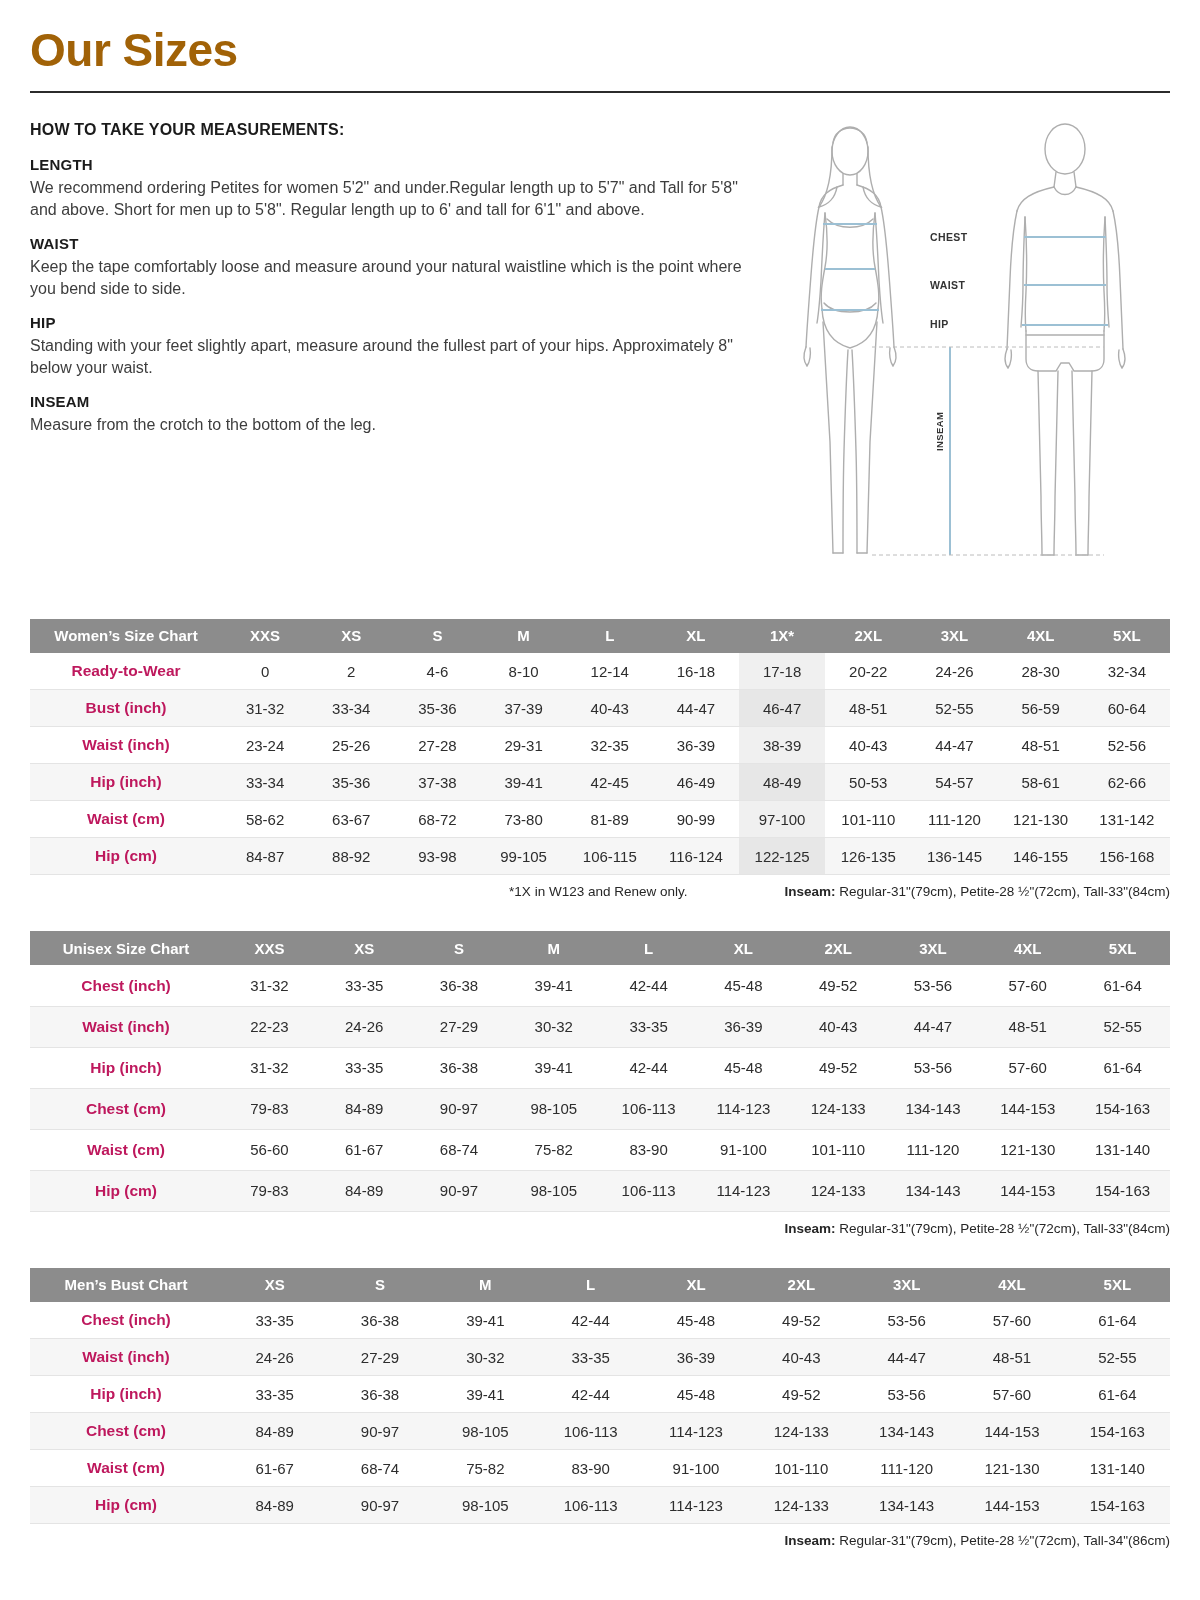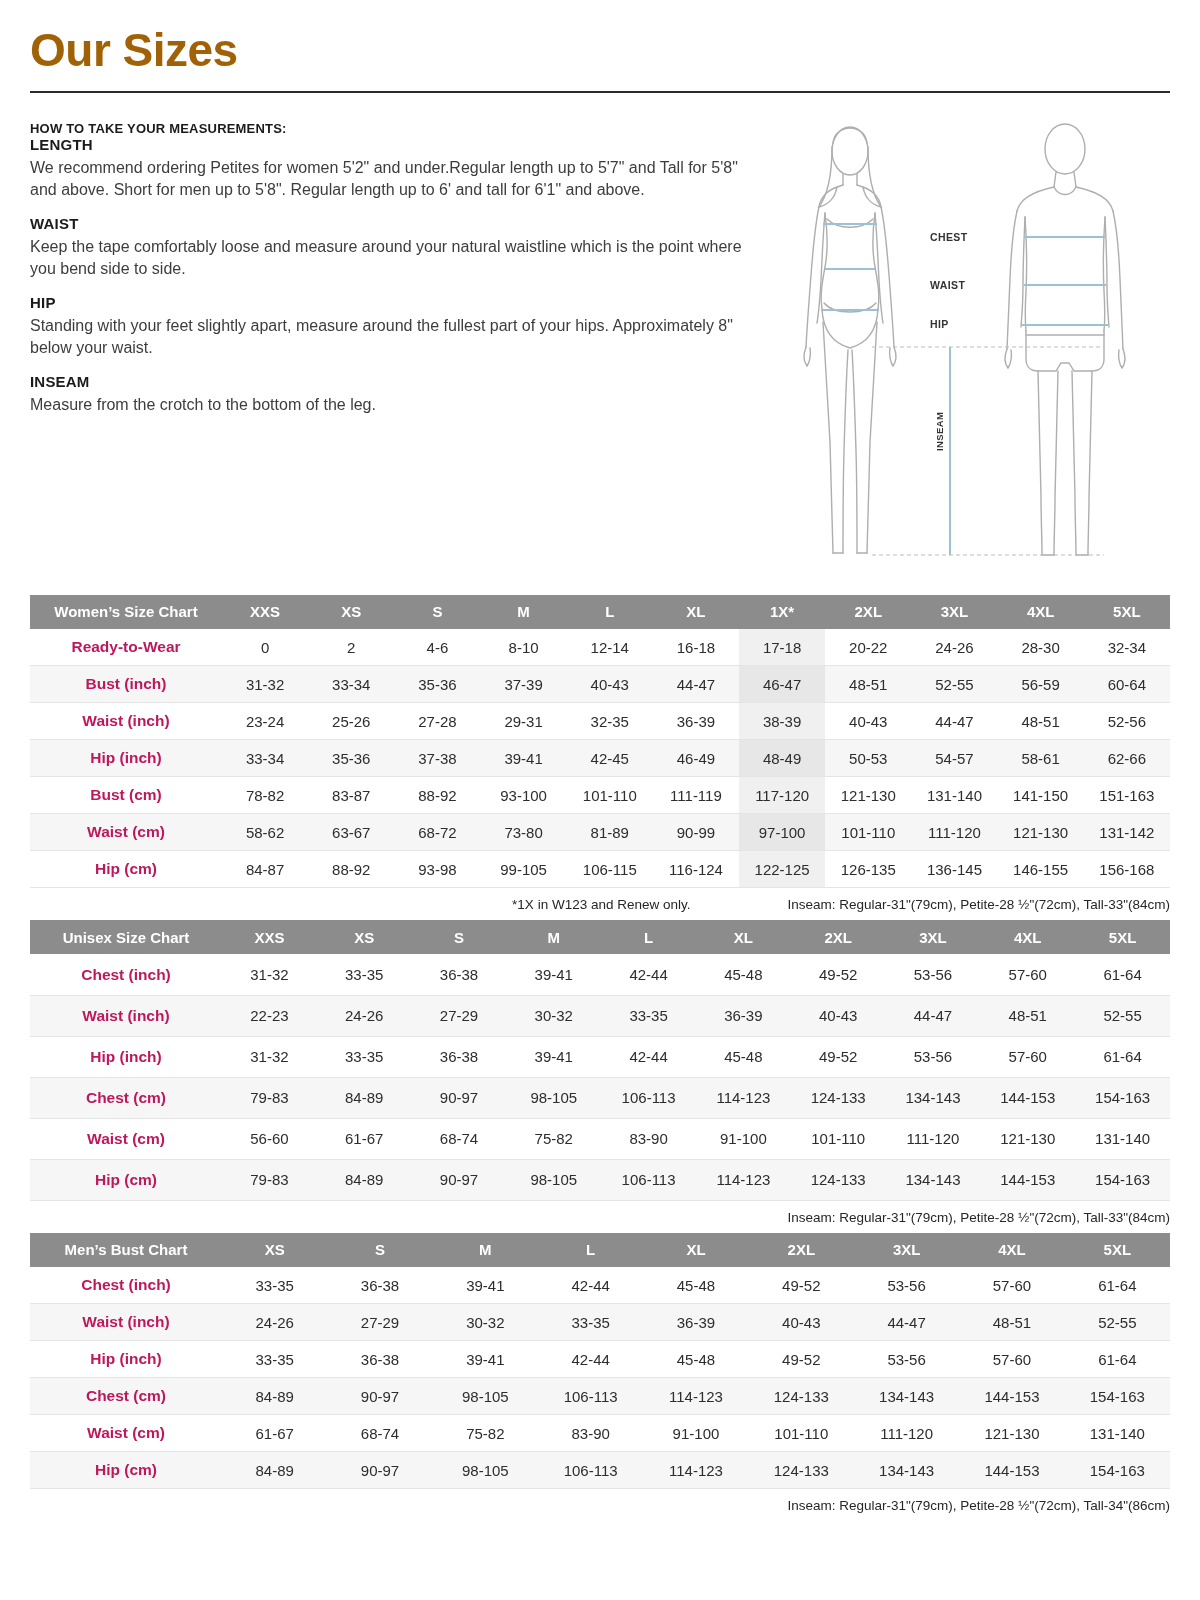--- a/index.html
+++ b/index.html
@@ -8,44 +8,44 @@
     width:1200px; height:1600px; overflow:hidden;
     font-family:"Liberation Sans", sans-serif;
     color:#2f2f2f;
     padding:24px 30px 18px 30px;
   }
   .page-title { font-size:46px; font-weight:800; color:#a16207; line-height:1.15; letter-spacing:-0.5px; }
   .title-rule { border:none; border-top:2px solid #2b2b2b; margin:14px 0 24px 0; }
 
   .top-row { display:flex; gap:18px; min-height:470px; align-items:flex-start; }
   .instructions { flex:1; max-width:728px; padding-top:4px; }
-  .instructions-heading { font-size:13px; font-weight:700; color:#1b1b1b; letter-spacing:.2px; }
+  .instructions-heading { font-size:16px; font-weight:700; color:#1b1b1b; letter-spacing:.2px; margin-bottom:17px; }
   .m-section { margin-bottom:14px; }
   .m-label { font-size:15px; font-weight:700; color:#1b1b1b; letter-spacing:.2px; margin-bottom:4px; }
   .m-text { font-size:16px; color:#3d3d3d; line-height:1.38; }
 
   .diagram { width:398px; flex-shrink:0; }
   .diagram svg { display:block; }
 
   .tables { width:100%; }
-  .size-table { width:100%; border-collapse:collapse; table-layout:fixed; margin-top:8px; }
+  .size-table { width:100%; border-collapse:collapse; table-layout:fixed; margin-top:32px; }
   .size-table + .footnote { margin-top:9px; }
   .size-table thead th {
     background:#8c8c8c; color:#ffffff; font-size:15px; font-weight:700;
     height:34px; text-align:center; vertical-align:middle;
   }
   .size-table tbody tr { height:37px; border-bottom:1px solid #e4e4e4; }
   .tables table:nth-of-type(2) tbody tr { height:41px; }
   .size-table tbody tr:nth-child(even) { background:#f6f6f6; }
   .size-table tbody th { font-size:15.5px; font-weight:700; color:#be185d; text-align:center; vertical-align:middle; }
   .size-table tbody td { font-size:15px; color:#2d2d2d; text-align:center; vertical-align:middle; }
   .size-table td.hl, .size-table th.hl { background:rgba(0,0,0,0.06); }
 
   .footnote { display:flex; justify-content:flex-end; align-items:baseline; gap:97px; font-size:13.5px; color:#262626; }
-  .footnote b { font-weight:400;text-align:right; }
+  .footnote b { font-weight:700;text-align:right; }
   .footnote .note { }
 </style>
 </head>
 <body>
 
 <h1 class="page-title">Our Sizes</h1>
 <hr class="title-rule">
 
 <div class="top-row">
   <div class="instructions">
@@ -219,34 +219,20 @@
           <td>39-41</td>
           <td>42-45</td>
           <td>46-49</td>
           <td class="hl">48-49</td>
           <td>50-53</td>
           <td>54-57</td>
           <td>58-61</td>
           <td>62-66</td>
         </tr>
         <tr>
-          <th>Bust (cm)</th>
-          <td>78-82</td>
-          <td>83-87</td>
-          <td>88-92</td>
-          <td>93-100</td>
-          <td>101-110</td>
-          <td>111-119</td>
-          <td class="hl">117-120</td>
-          <td>121-130</td>
-          <td>131-140</td>
-          <td>141-150</td>
-          <td>151-163</td>
-        </tr>
-        <tr>
           <th>Waist (cm)</th>
           <td>58-62</td>
           <td>63-67</td>
           <td>68-72</td>
           <td>73-80</td>
           <td>81-89</td>
           <td>90-99</td>
           <td class="hl">97-100</td>
           <td>101-110</td>
           <td>111-120</td>

